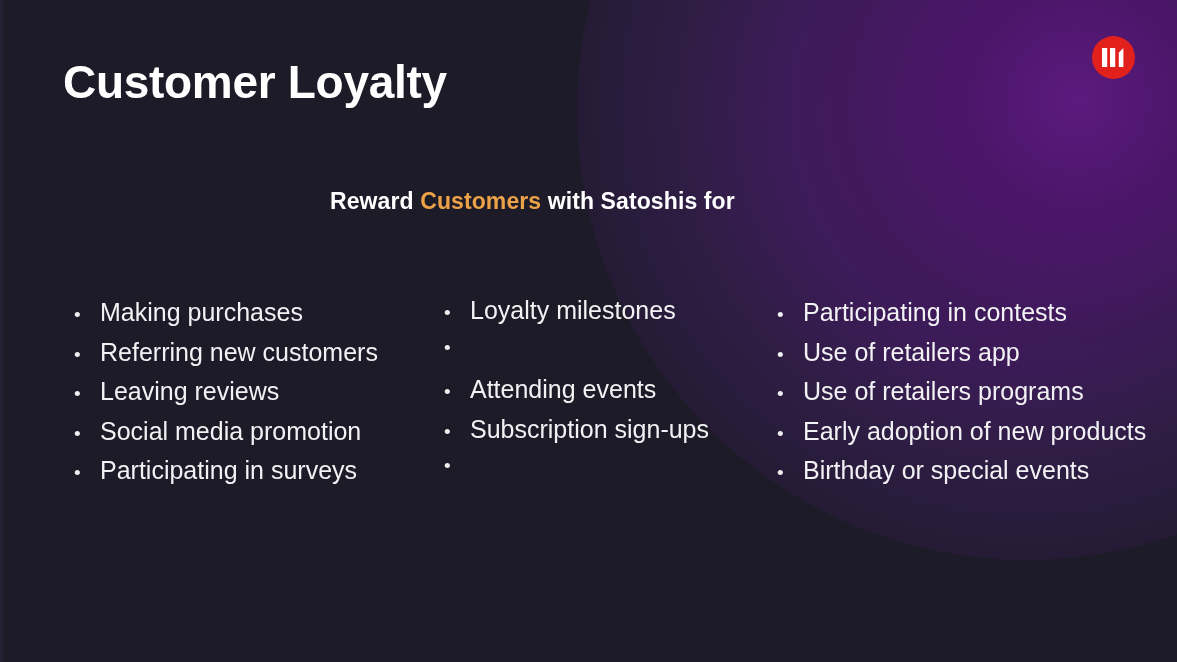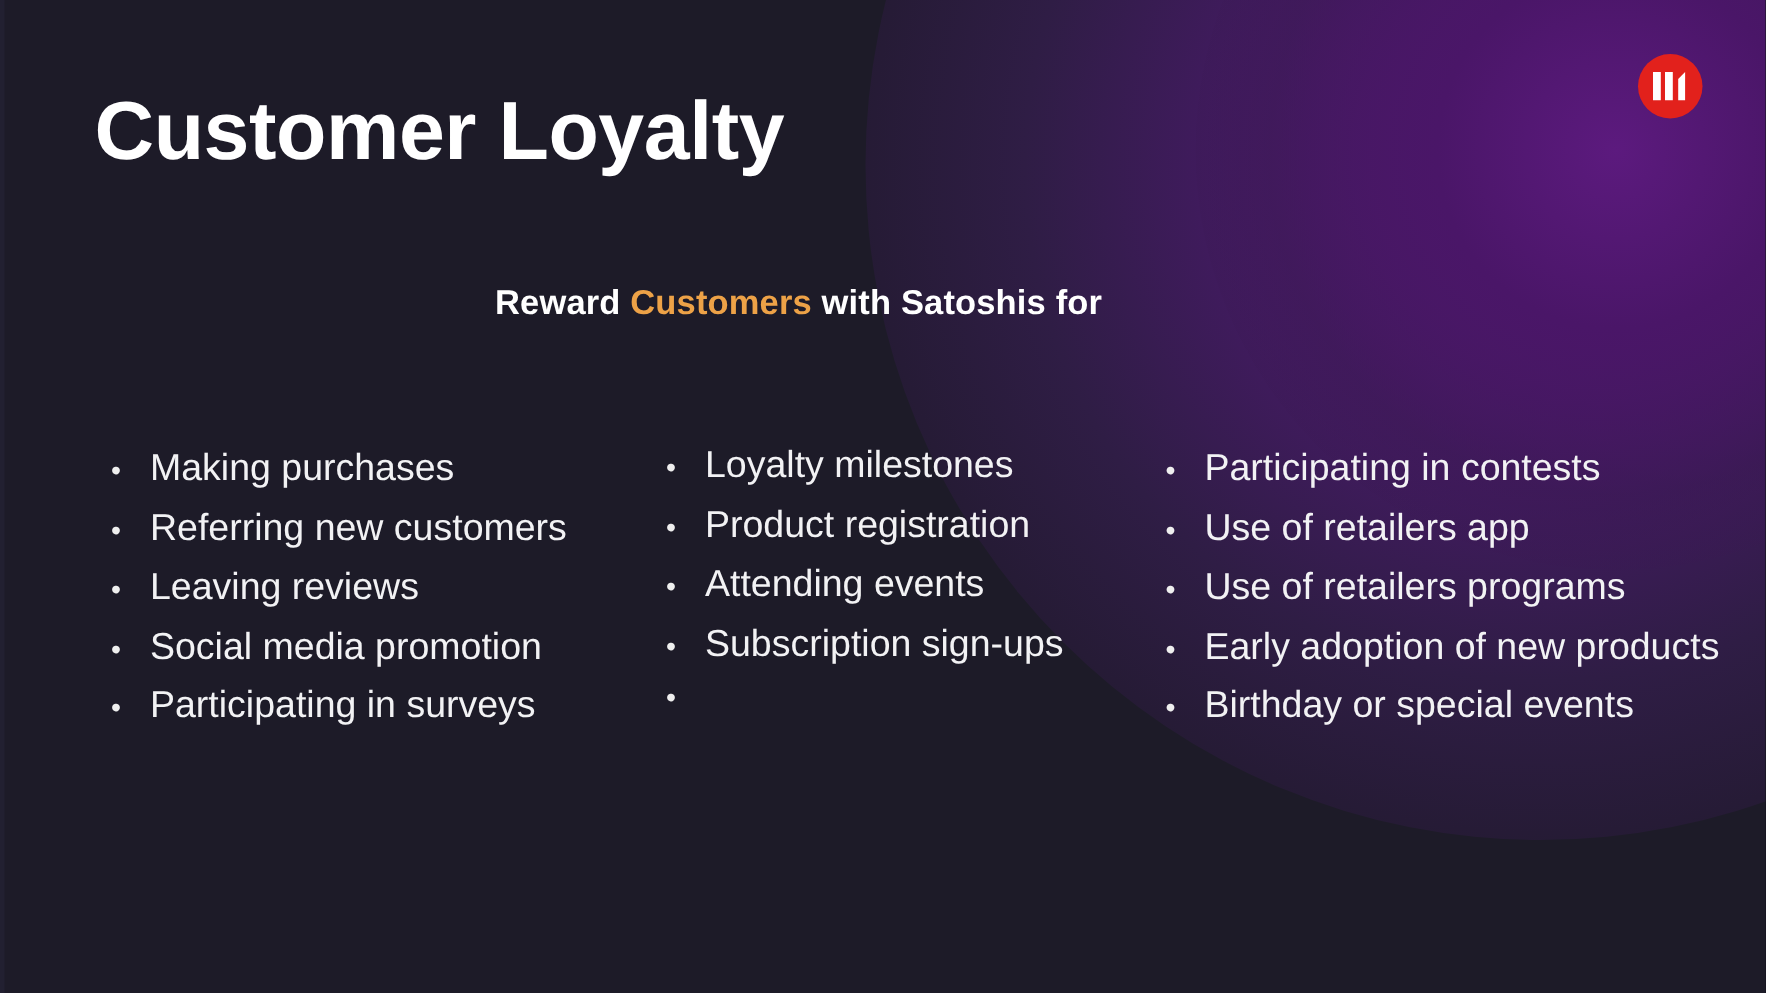--- a/index.html
+++ b/index.html
@@ -54,21 +54,21 @@
     left: 0; top: 0;
     width: 3px; height: 100%;
     background: #222031;
     pointer-events: none;
   }
 
   #page-title {
     position: absolute;
     left: 63px;
     top: 55px;
-    font-size: 55px;
+    font-size: 46px;
     font-weight: bold;
     color: #ffffff;
     letter-spacing: -0.3px;
     white-space: nowrap;
     text-align: center;
   }
 
   #subtitle {
     position: absolute;
     left: 330px;
@@ -170,21 +170,20 @@
     </div>
   </div>
 
   <div class="bullet-column" id="column-2">
     <div class="bullet-item">
       <span class="bullet-dot">•</span>
       <span class="bullet-text">Loyalty milestones</span>
     </div>
     <div class="bullet-item">
       <span class="bullet-dot">•</span>
-      <span class="bullet-text">Product registration</span>
     </div>
     <div class="bullet-item">
       <span class="bullet-dot">•</span>
       <span class="bullet-text">Attending events</span>
     </div>
     <div class="bullet-item">
       <span class="bullet-dot">•</span>
       <span class="bullet-text">Subscription sign-ups</span>
     </div>
     <div class="bullet-item">

